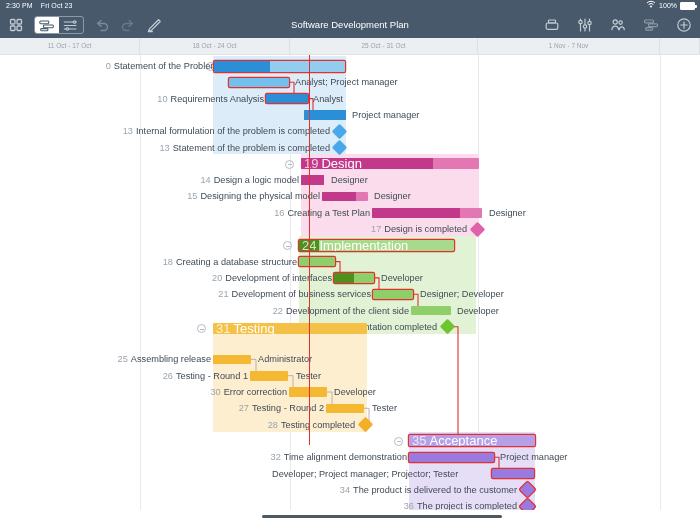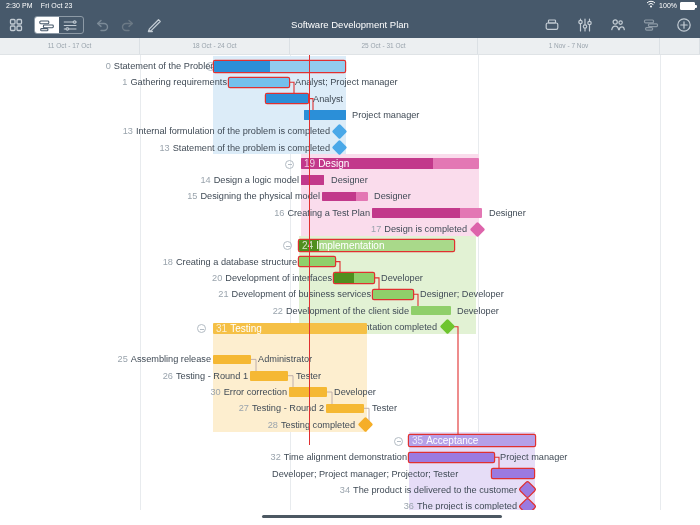--- a/index.html
+++ b/index.html
@@ -72,21 +72,21 @@
     box-sizing:border-box;
   }
   .collapse:before{content:"";position:absolute;left:1.6px;top:3.6px;width:4.8px;height:1px;background:#b3bcc4;}
 
   .bar{position:absolute;height:9.5px;top:3.4px;border-radius:1px;overflow:hidden;}
   .bar .prog{position:absolute;left:0;top:0;height:100%;}
   .bar.sel{box-shadow:0 0 0 1.2px #e03030;}
   .sbar{position:absolute;height:11px;top:2.6px;border-radius:1px;overflow:hidden;}
   .sbar .prog{position:absolute;left:0;top:0;height:100%;}
   .sbar.sel{box-shadow:0 0 0 1.2px #e03030;}
-  .sbar .stxt{position:absolute;left:3px;top:0;height:17px;line-height:11px;font-size:10px;color:#fff;white-space:nowrap;}
+  .sbar .stxt{position:absolute;left:3px;top:0;height:17px;line-height:11px;font-size:13px;color:#fff;white-space:nowrap;}
   .sbar .stxt .n{opacity:.75;margin-right:3px;}
 
   .ms{position:absolute;width:11px;height:11px;top:2.6px;transform:rotate(45deg);border-radius:1.5px;}
   .ms.sel{box-shadow:0 0 0 1.2px #e03030;}
 
   .res{
     position:absolute;top:0;height:16.3px;line-height:16.3px;font-size:9.2px;color:#404b56;white-space:nowrap;
   }
 
   .links{position:absolute;left:0;top:0;width:700px;height:455px;pointer-events:none;}
@@ -246,25 +246,25 @@
       </svg>
     <div id="rows">
         <div class="row" style="top: 3px;">
           <div class="collapse" style="left: 206px;"></div>
           <div class="rlabel" style="right: 482px;"><span class="num">0</span><span>Statement of the Problem</span></div>
           <div class="sbar sel" style="left: 214px; width: 131px; background: rgb(146, 204, 238);">
             <div class="prog" style="width: 56.33px; background: rgb(43, 143, 216);"></div>
           </div>
         </div>
         <div class="row" style="top: 19.3px;">
-          <div class="rlabel" style="right: 473px;"><span class="num">1</span><span>Gathering requirements</span></div>
           <div class="bar sel" style="left: 229px; width: 60px; background: rgb(116, 192, 236);"></div>
           <div class="res" style="left: 295px;">Analyst; Project manager</div>
         </div>
         <div class="row" style="top: 35.6px;">
+          <div class="rlabel" style="right: 436px;"><span class="num">10</span><span>Requirements Analysis</span></div>
           <div class="bar sel" style="left: 266px; width: 42px; background: rgb(43, 143, 216);">
             <div class="prog" style="width: 42px; background: rgb(43, 143, 216);"></div>
           </div>
           <div class="res" style="left: 313px;">Analyst</div>
         </div>
         <div class="row" style="top: 51.9px;">
           <div class="bar" style="left: 304px; width: 42px; background: rgb(43, 143, 216);">
             <div class="prog" style="width: 42px; background: rgb(43, 143, 216);"></div>
           </div>
           <div class="res" style="left: 352px;">Project manager</div>

